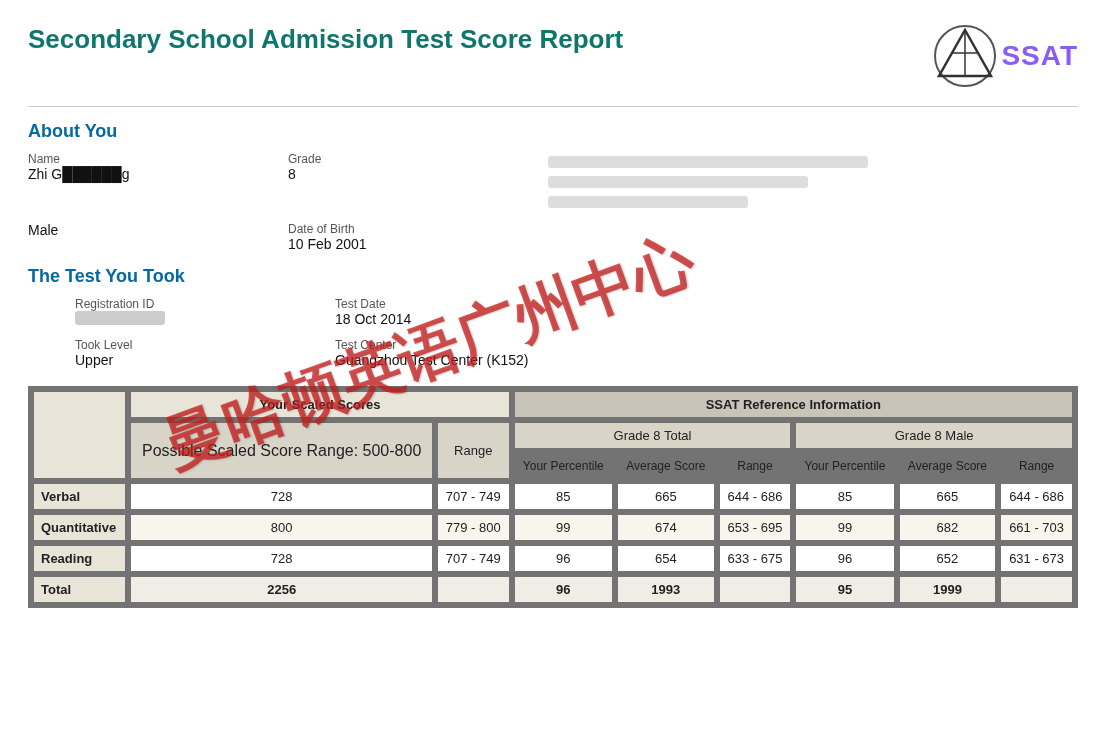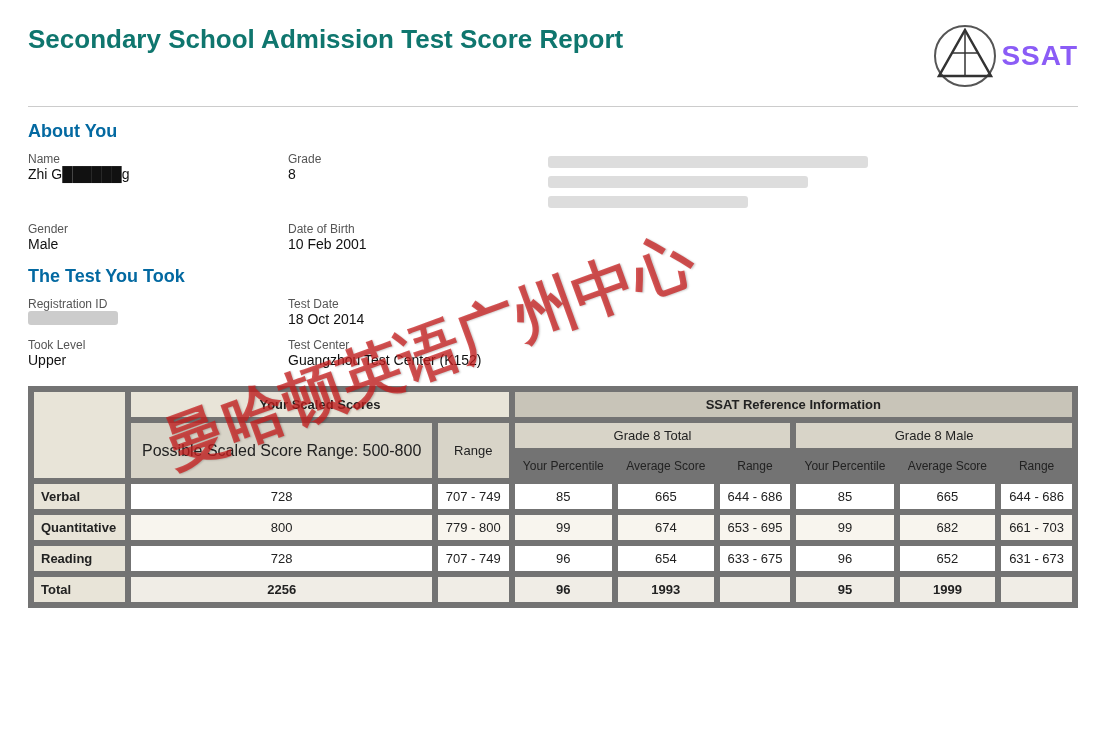--- a/index.html
+++ b/index.html
@@ -91,20 +91,21 @@
       gap: 4px;
       padding-top: 4px;
     }
 
     
     .test-grid {
       display: grid;
       grid-template-columns: 260px 260px;
       gap: 10px 0;
       margin-bottom: 18px;
+      margin-left: 47px;
     }
 
     
     .table-wrapper {
       margin-top: 10px;
       position: relative;
     }
     table {
       width: 100%;
       border-collapse: collapse;
@@ -200,21 +201,20 @@
     <div class="info-cell">
       <label>Grade</label>
       <span class="value">8</span>
     </div>
     <div class="address-block">
       <div class="blurred-address w1"></div>
       <div class="blurred-address w2"></div>
       <div class="blurred-address w3"></div>
     </div>
     <div class="info-cell">
-      <label>Gender</label>
       <span class="value">Male</span>
     </div>
     <div class="info-cell">
       <label>Date of Birth</label>
       <span class="value">10 Feb 2001</span>
     </div>
   </div>
 </div>
 
 <div>

